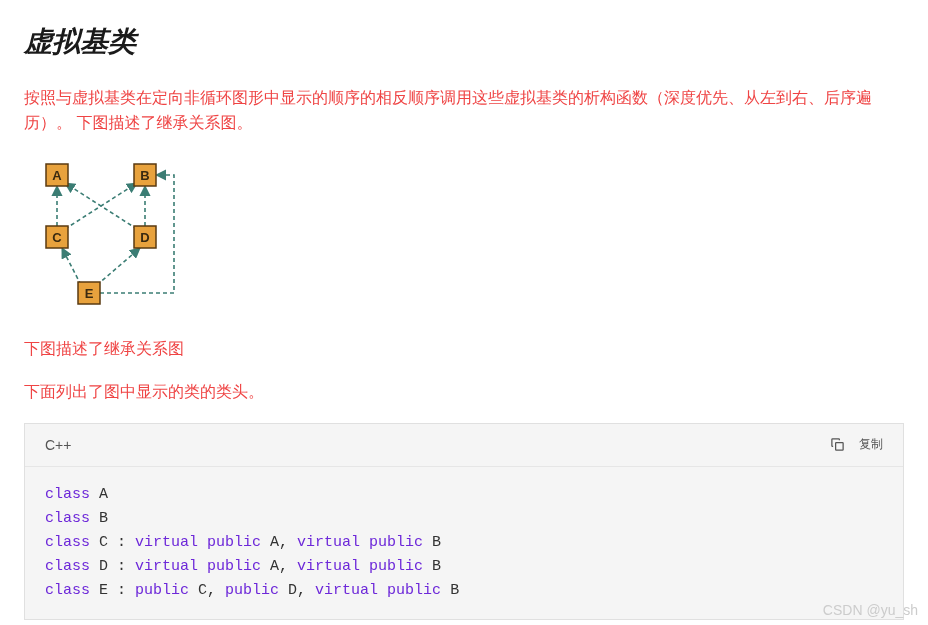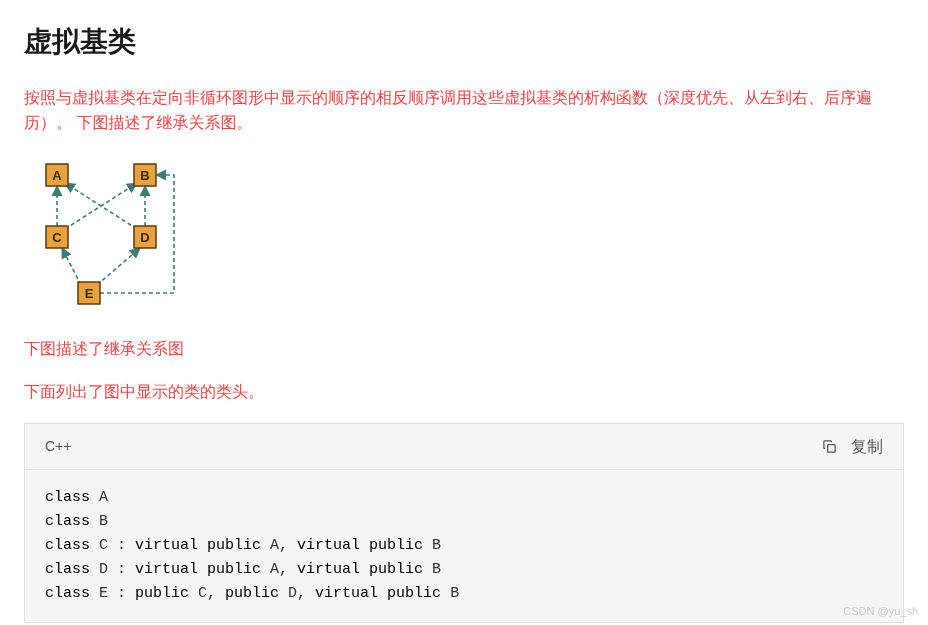--- a/index.html
+++ b/index.html
@@ -10,20 +10,21 @@
       padding: 20px 24px;
       width: 928px;
       font-size: 16px;
       line-height: 1.6;
     }
     h1 {
       font-size: 28px;
       font-weight: 700;
       color: #1a1a1a;
       margin-bottom: 20px;
+      font-style: italic;
     }
     p {
       margin-bottom: 18px;
       color: #ef4444;
     }
     .diagram {
       margin: 10px 0 14px 0;
     }
     .code-block {
       background: #f5f5f5;
@@ -38,37 +39,37 @@
       border-bottom: 1px solid #e6e6e6;
       font-size: 14px;
       color: #555;
     }
     .copy-btn {
       display: inline-flex;
       align-items: center;
       gap: 14px;
       cursor: pointer;
       color: #555;
-      font-size: 16px;
+      font-size: 12px;
     }
     .copy-btn svg { width: 15px; height: 15px; }
     pre {
       padding: 16px 20px;
       font-family: Consolas, "Courier New", monospace;
       font-size: 15px;
       line-height: 1.6;
       color: #333;
       white-space: pre;
     }
-    .kw { color: #000000; }
+    .kw { color: #6d28d9; }
     .watermark {
       position: fixed;
       bottom: 4px;
       right: 10px;
-      font-size: 11px;
+      font-size: 14px;
       color: #ccc;
     }
   </style>
 </head>
 <body>
 
 <h1>虚拟基类</h1>
 
 <p>按照与虚拟基类在定向非循环图形中显示的顺序的相反顺序调用这些虚拟基类的析构函数（深度优先、从左到右、后序遍历）。 下图描述了继承关系图。</p>
 

